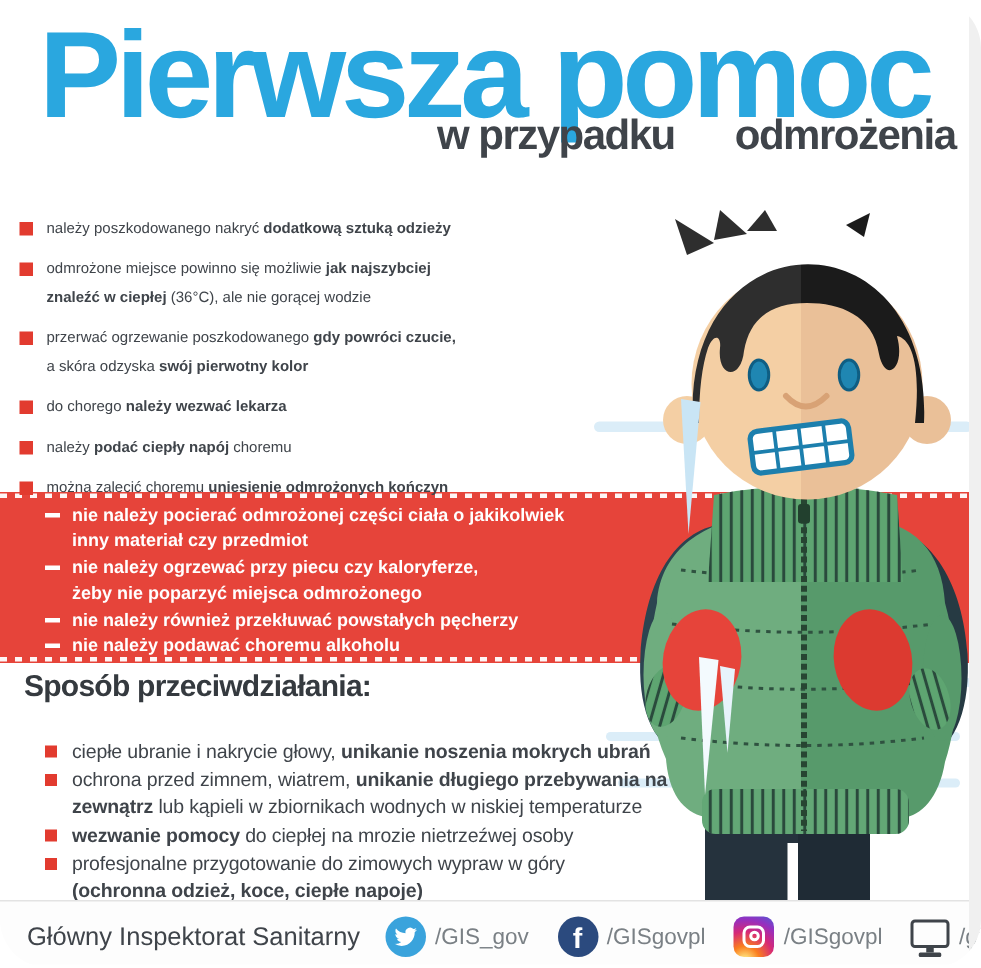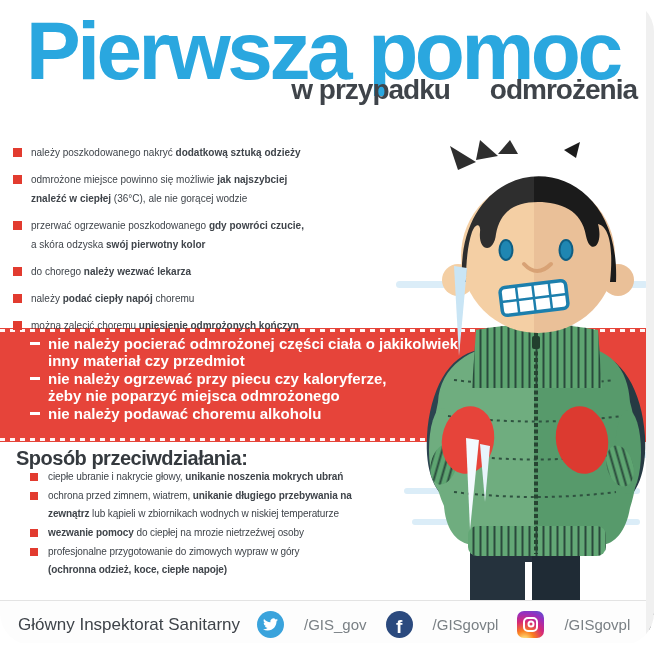--- a/index.html
+++ b/index.html
@@ -32,49 +32,49 @@
   
   .band {
     position:absolute; left:0; top:328px; width:646px; height:114px;
     background:var(--band-red,#E6443A); z-index:2;
   }
   .band::before, .band::after {
     content:''; position:absolute; left:0; right:0; height:3px;
     background:repeating-linear-gradient(90deg, rgba(255,255,255,.95) 0 5px, transparent 5px 10px);
   }
   .band::before { top:1px; } .band::after { bottom:1px; }
-  .warn { left:30px; top:7px; width:440px; font-size:15px; font-weight:600; color:var(--band-text,#fff); }
+  .warn { left:30px; top:7px; width:440px; font-size:12px; font-weight:600; color:var(--band-text,#fff); }
   .warn li { margin-bottom:0; }
   .warn .txt { line-height:17.4px; }
   .warn .marker { flex:none; width:10px; height:3px; margin:7px 8px 0 0; background:var(--band-text,#fff); }
   
   .heading2 {
     position:absolute; left:16px; top:448px; line-height:1; z-index:4;
     font-size:20px; font-weight:900; letter-spacing:-0.5px; color:#353A3F;
   }
-  .list2 { left:30px; top:468px; width:470px; font-size:10px; letter-spacing:-0.1px; }
+  .list2 { left:30px; top:492px; width:470px; font-size:13px; letter-spacing:-0.1px; }
   .list2 li { margin-bottom:1px; }
   .list2 .txt { line-height:18px; }
   .list2 .marker { flex:none; width:8px; height:8px; margin:5px 10px 0 0; background:var(--bullet-red,#E23B2F); }
   
   .wind { position:absolute; background:#DBEDF8; border-radius:4px; z-index:1; }
   .w1 { left:396px; top:281px; width:252px; height:7px; }
   .w2 { left:616px; top:452px; width:32px; height:6px; }
   .w3 { left:404px; top:488px; width:236px; height:6px; }
   .w4 { left:412px; top:519px; width:228px; height:6px; }
   
   .character { position:absolute; left:414px; top:140px; width:240px; height:460px; z-index:3; }
   
   .footer {
     position:absolute; left:0; right:0; top:600px; height:43px;
     background:#FDFDFD; border-top:1px solid #E3E3E3; z-index:5;
   }
   .org { position:absolute; left:18px; top:14px; font-size:17px; color:var(--text-dark,#3F444A); }
   .social { position:absolute; left:257px; top:8px; height:30px; display:flex; align-items:center; gap:19px; }
-  .sgroup { display:flex; align-items:center; gap:20px; cursor:pointer; }
+  .sgroup { display:flex; align-items:center; gap:6px; cursor:pointer; }
   .handle { font-size:15px; color:var(--footer-handle-gray,#7A8085); }
   .cicon { flex:none; width:27px; height:27px; border-radius:50%; display:flex; align-items:center; justify-content:center; }
   .tw { background:var(--twitter-blue,#3AA3DC); }
   .fb { background:var(--facebook-navy,#2B4A7E); color:#fff; font-size:19px; font-weight:700; padding-top:6px; }
   .ig { border-radius:7px; position:relative;
         background:radial-gradient(circle at 28% 110%, #FEDA75 8%, #FA7E1E 28%, #D62976 55%, #962FBF 78%, #4F5BD5 100%); }
   .ig .cam { position:absolute; inset:6px; border:2px solid #fff; border-radius:5px; }
   .ig .lens { position:absolute; width:7px; height:7px; border:2px solid #fff; border-radius:50%;
               top:50%; left:50%; transform:translate(-50%,-50%); }
   .web { position:relative; width:26px; height:19px; border:2.5px solid #3F444A; border-radius:3px; margin-top:-4px; }
@@ -123,20 +123,24 @@
 
   <div class="band">
     <ul class="list warn">
         <li>
           <span class="marker"></span>
           <span class="txt"><span>nie należy pocierać odmrożonej części ciała o jakikolwiek</span><br><span>inny materiał czy przedmiot</span></span>
         </li>
         <li>
           <span class="marker"></span>
           <span class="txt"><span>nie należy ogrzewać przy piecu czy kaloryferze,</span><br><span>żeby nie poparzyć miejsca odmrożonego</span></span>
+        </li>
+        <li>
+          <span class="marker"></span>
+          <span class="txt"><span>nie należy również przekłuwać powstałych pęcherzy</span></span>
         </li>
         <li>
           <span class="marker"></span>
           <span class="txt"><span>nie należy podawać choremu alkoholu</span></span>
         </li>
       </ul>
   </div>
 
   <div class="heading2">Sposób przeciwdziałania:</div>
   <ul class="list list2">

